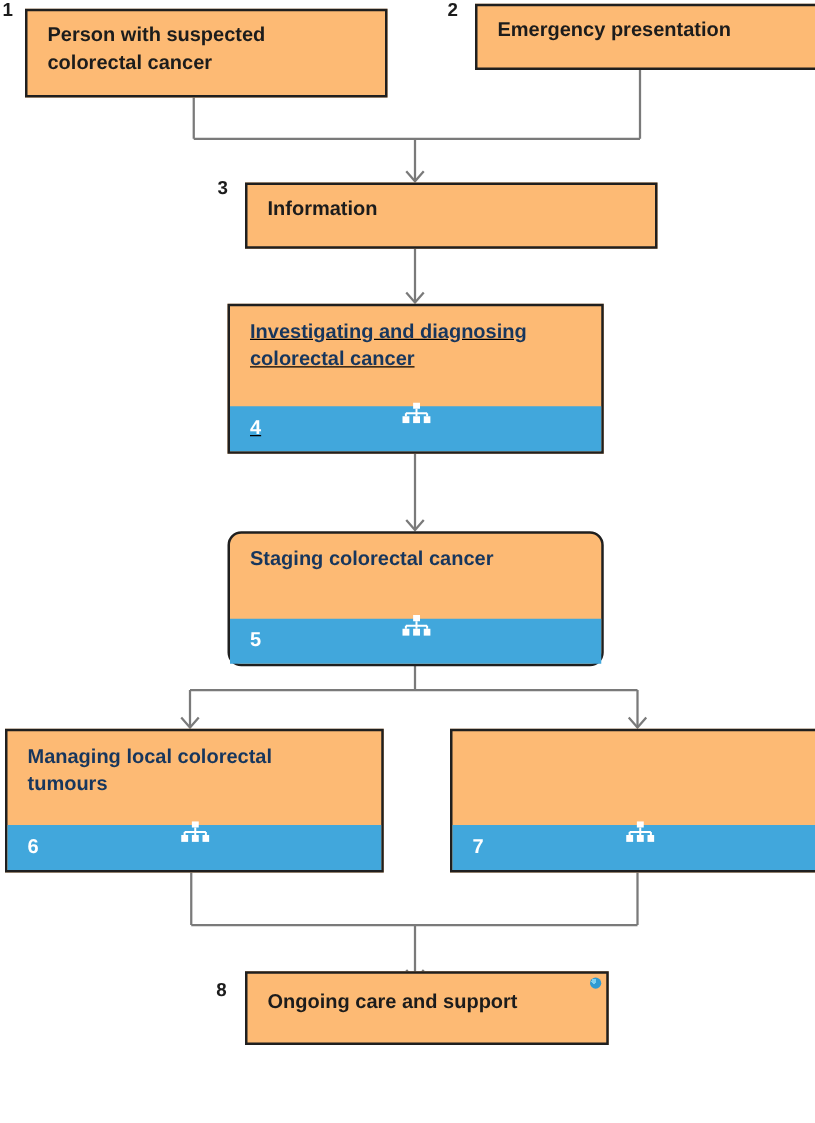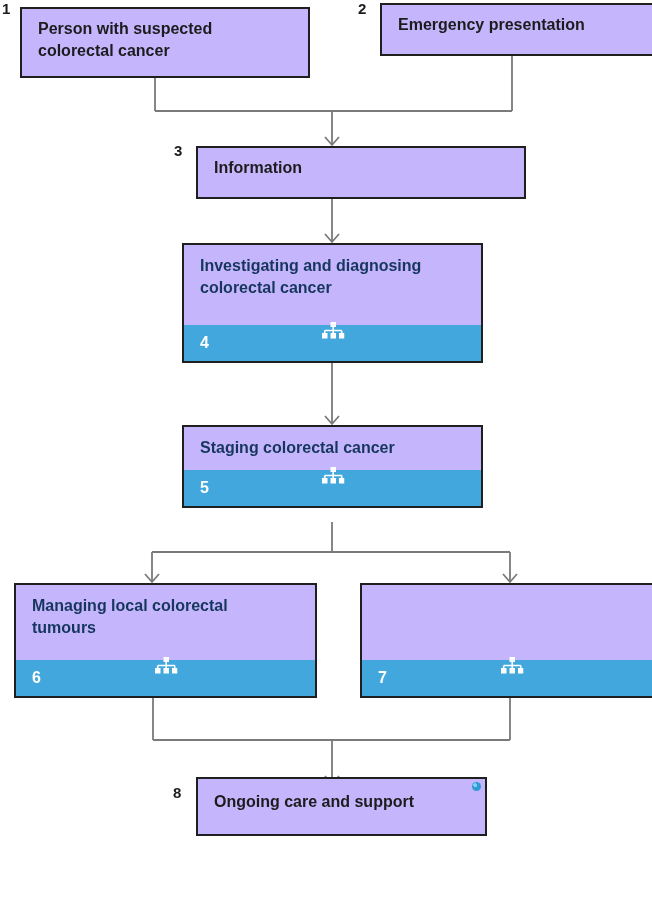--- a/index.html
+++ b/index.html
@@ -10,21 +10,21 @@
     --border_black:#1f1f1f;
     --dot_blue:#2f9ad2;
   }
   html,body{margin:0;padding:0;}
   body{
     width:652px;height:898px;background:#ffffff;position:relative;
     overflow:hidden;font-family:"Liberation Sans",sans-serif;
   }
   svg.connectors{position:absolute;left:0;top:0;z-index:1;}
   .node{
-    position:absolute;background:#c4b5fd;border:2px solid var(--border_black);
+    position:absolute;background:#fdba74;border:2px solid var(--border_black);
     box-sizing:border-box;z-index:2;display:flex;flex-direction:column;
   }
   .node-label{
     font-weight:bold;font-size:16px;line-height:22px;
     padding:9px 12px 0 16px;color:var(--black_text);
   }
   .node.expand .node-label{color:var(--navy_text);padding-top:10px;}
   .lbl-w240{max-width:240px;}
   .lbl-w250{max-width:250px;}
   .node-bar{
@@ -80,49 +80,49 @@
 </div>
 
 <div class="node" style="left:380px;top:3px;width:292px;height:53px;">
   <div class="node-label">Emergency presentation</div>
 </div>
 
 <div class="node" style="left:196px;top:146px;width:330px;height:53px;">
   <div class="node-label">Information</div>
 </div>
 
-<div class="node expand" style="left:182px;top:243px;width:301px;height:120px;">
+<div class="node expand" style="left:182px;top:243px;width:301px;height:120px;text-decoration:underline;">
   <div class="node-label">Investigating and diagnosing colorectal cancer</div>
   <div class="node-bar">
     <span class="bar-num">4</span>
     <svg class="sitemap-icon" viewBox="0 0 23 17">
       <rect x="9" y="0" width="5.5" height="5" fill="#fff"></rect>
       <path d="M11.7,5 V8.5 M3.2,8.5 H20.2 M3.2,8.5 V11 M11.7,8.5 V11 M20.2,8.5 V11" stroke="#fff" stroke-width="1.6" fill="none"></path>
       <rect x="0.5" y="11" width="5.5" height="5.5" fill="#fff"></rect>
       <rect x="9" y="11" width="5.5" height="5.5" fill="#fff"></rect>
       <rect x="17.5" y="11" width="5.5" height="5.5" fill="#fff"></rect>
     </svg>
   </div>
 </div>
 
-<div class="node expand" style="left:182px;top:425px;width:301px;height:83px;">
+<div class="node expand" style="left:182px;top:425px;width:301px;height:108px;border-radius:11px;">
   <div class="node-label">Staging colorectal cancer</div>
   <div class="node-bar">
     <span class="bar-num">5</span>
     <svg class="sitemap-icon" viewBox="0 0 23 17">
       <rect x="9" y="0" width="5.5" height="5" fill="#fff"></rect>
       <path d="M11.7,5 V8.5 M3.2,8.5 H20.2 M3.2,8.5 V11 M11.7,8.5 V11 M20.2,8.5 V11" stroke="#fff" stroke-width="1.6" fill="none"></path>
       <rect x="0.5" y="11" width="5.5" height="5.5" fill="#fff"></rect>
       <rect x="9" y="11" width="5.5" height="5.5" fill="#fff"></rect>
       <rect x="17.5" y="11" width="5.5" height="5.5" fill="#fff"></rect>
     </svg>
   </div>
 </div>
 
-<div class="node expand" style="left:14px;top:583px;width:303px;height:115px;justify-content:flex-end;">
+<div class="node expand" style="left:4px;top:583px;width:303px;height:115px;justify-content:flex-end;">
   <div class="node-label lbl-w250">Managing local colorectal tumours</div>
   <div class="node-bar">
     <span class="bar-num">6</span>
     <svg class="sitemap-icon" viewBox="0 0 23 17">
       <rect x="9" y="0" width="5.5" height="5" fill="#fff"></rect>
       <path d="M11.7,5 V8.5 M3.2,8.5 H20.2 M3.2,8.5 V11 M11.7,8.5 V11 M20.2,8.5 V11" stroke="#fff" stroke-width="1.6" fill="none"></path>
       <rect x="0.5" y="11" width="5.5" height="5.5" fill="#fff"></rect>
       <rect x="9" y="11" width="5.5" height="5.5" fill="#fff"></rect>
       <rect x="17.5" y="11" width="5.5" height="5.5" fill="#fff"></rect>
     </svg>

